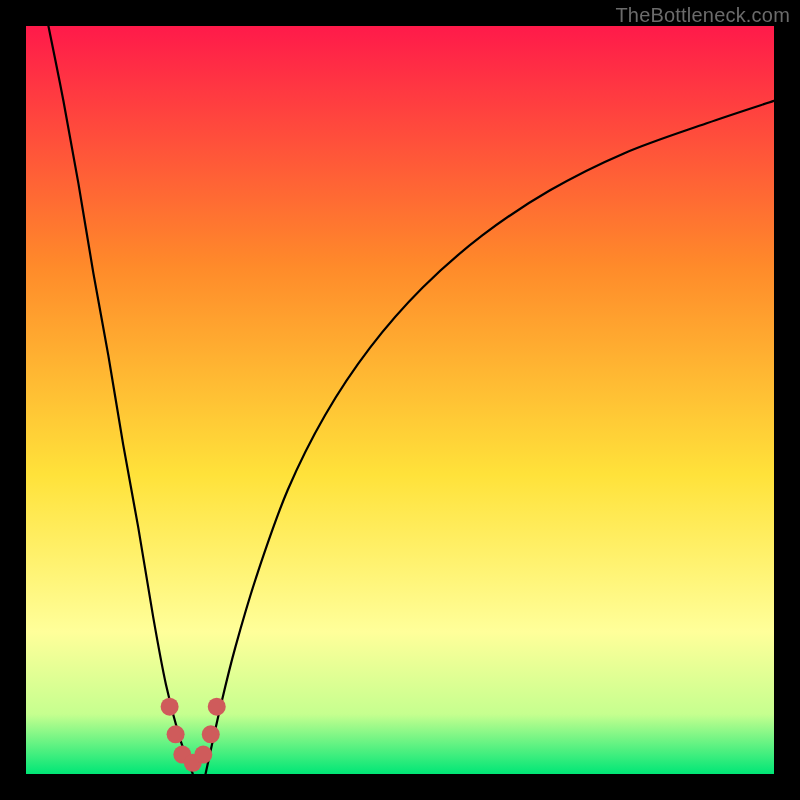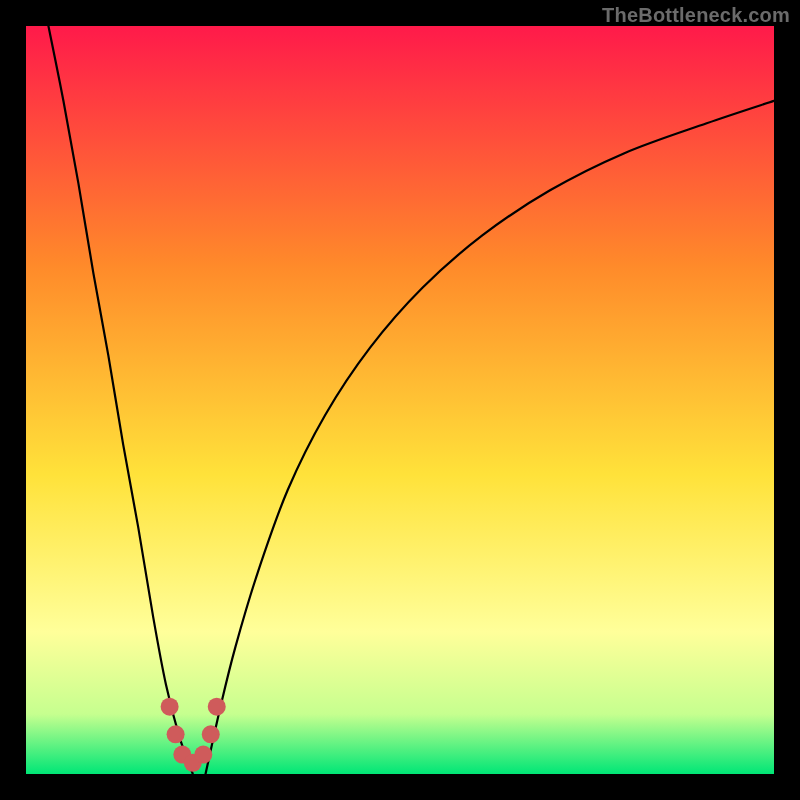--- a/index.html
+++ b/index.html
@@ -24,21 +24,21 @@
     width: 748px;
     height: 748px;
     overflow: hidden;
   }
   .watermark {
     position: absolute;
     top: 4px;
     right: 10px;
     color: #6b6b6b;
     font-size: 20px;
-    font-weight: 700;
+    font-weight: 400;
     letter-spacing: 0.2px;
     z-index: 10;
   }
   svg {
     display: block;
   }
 </style>
 </head>
 <body>
 

